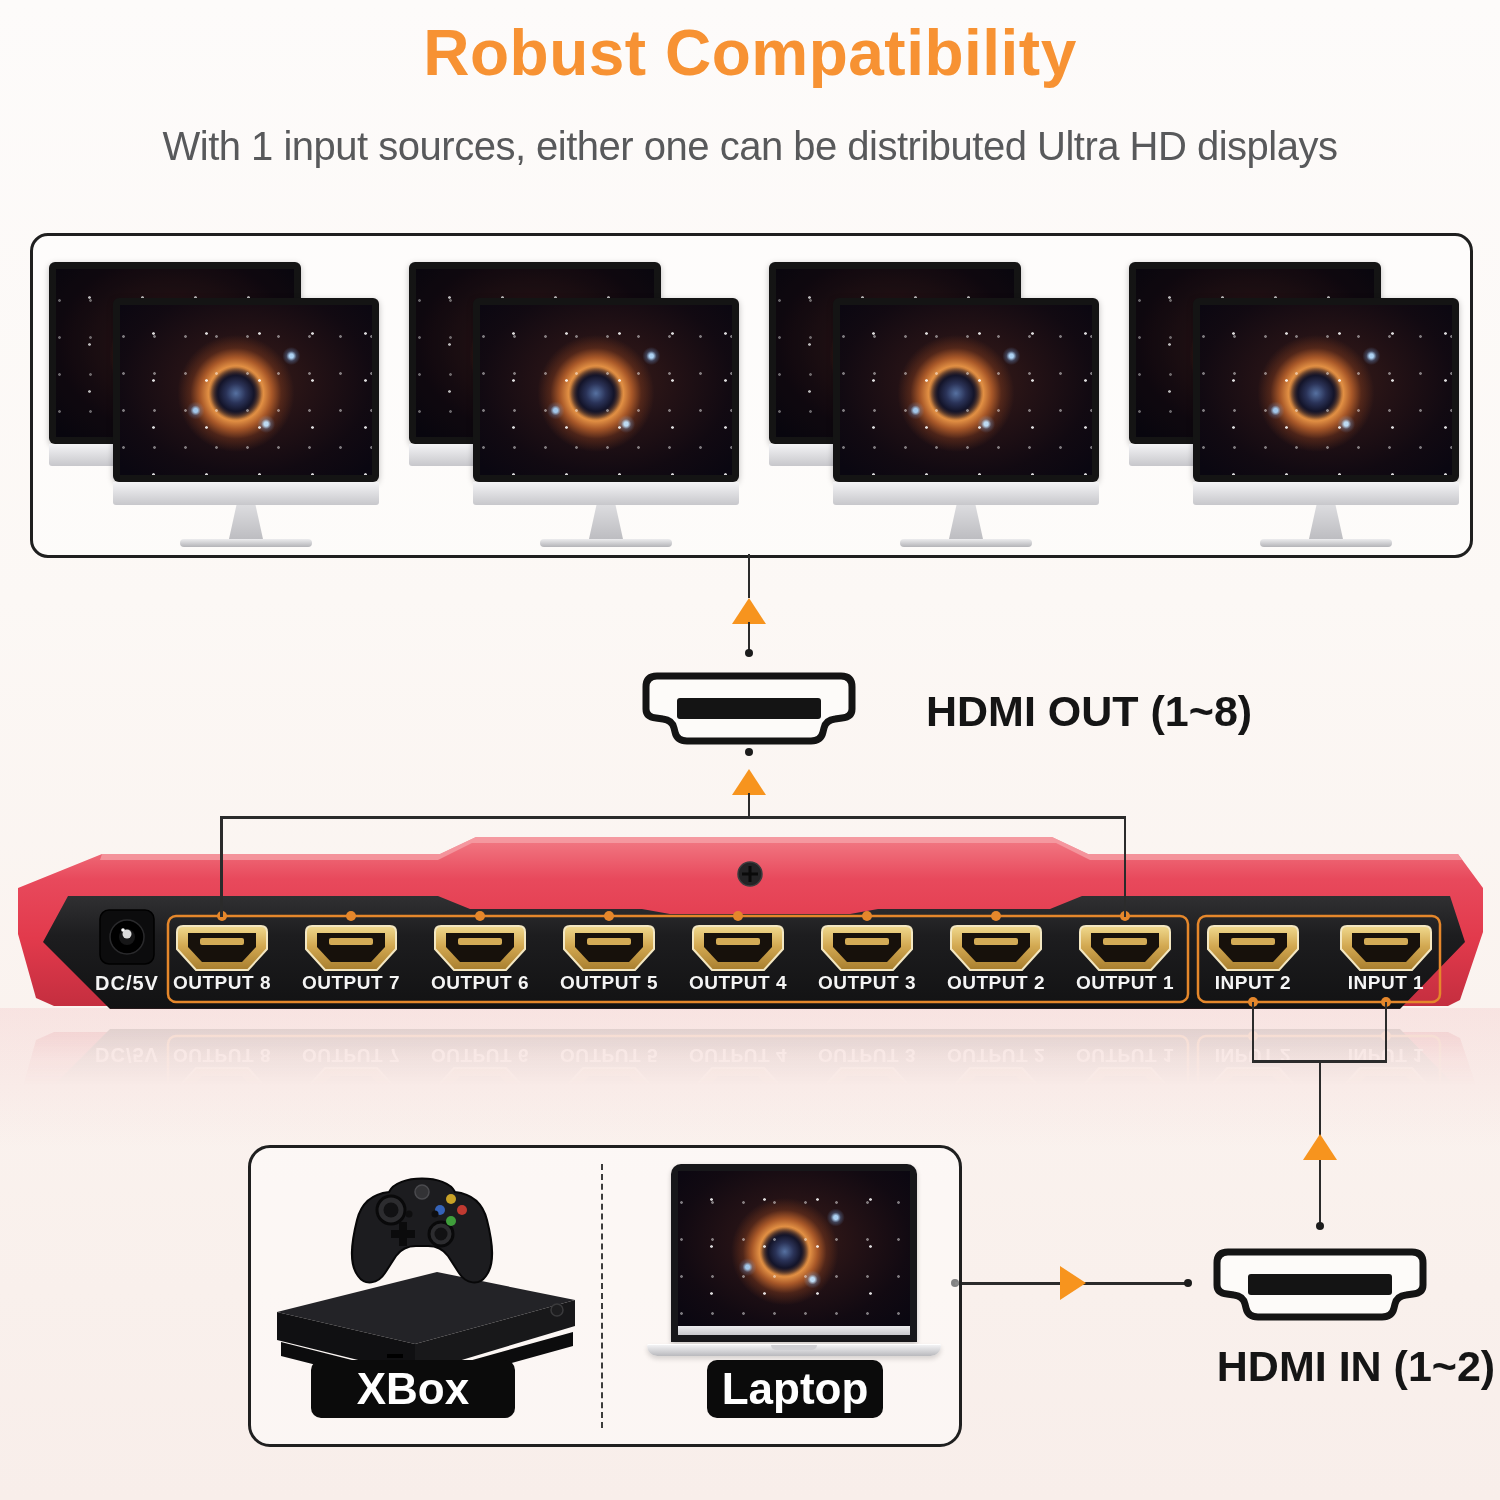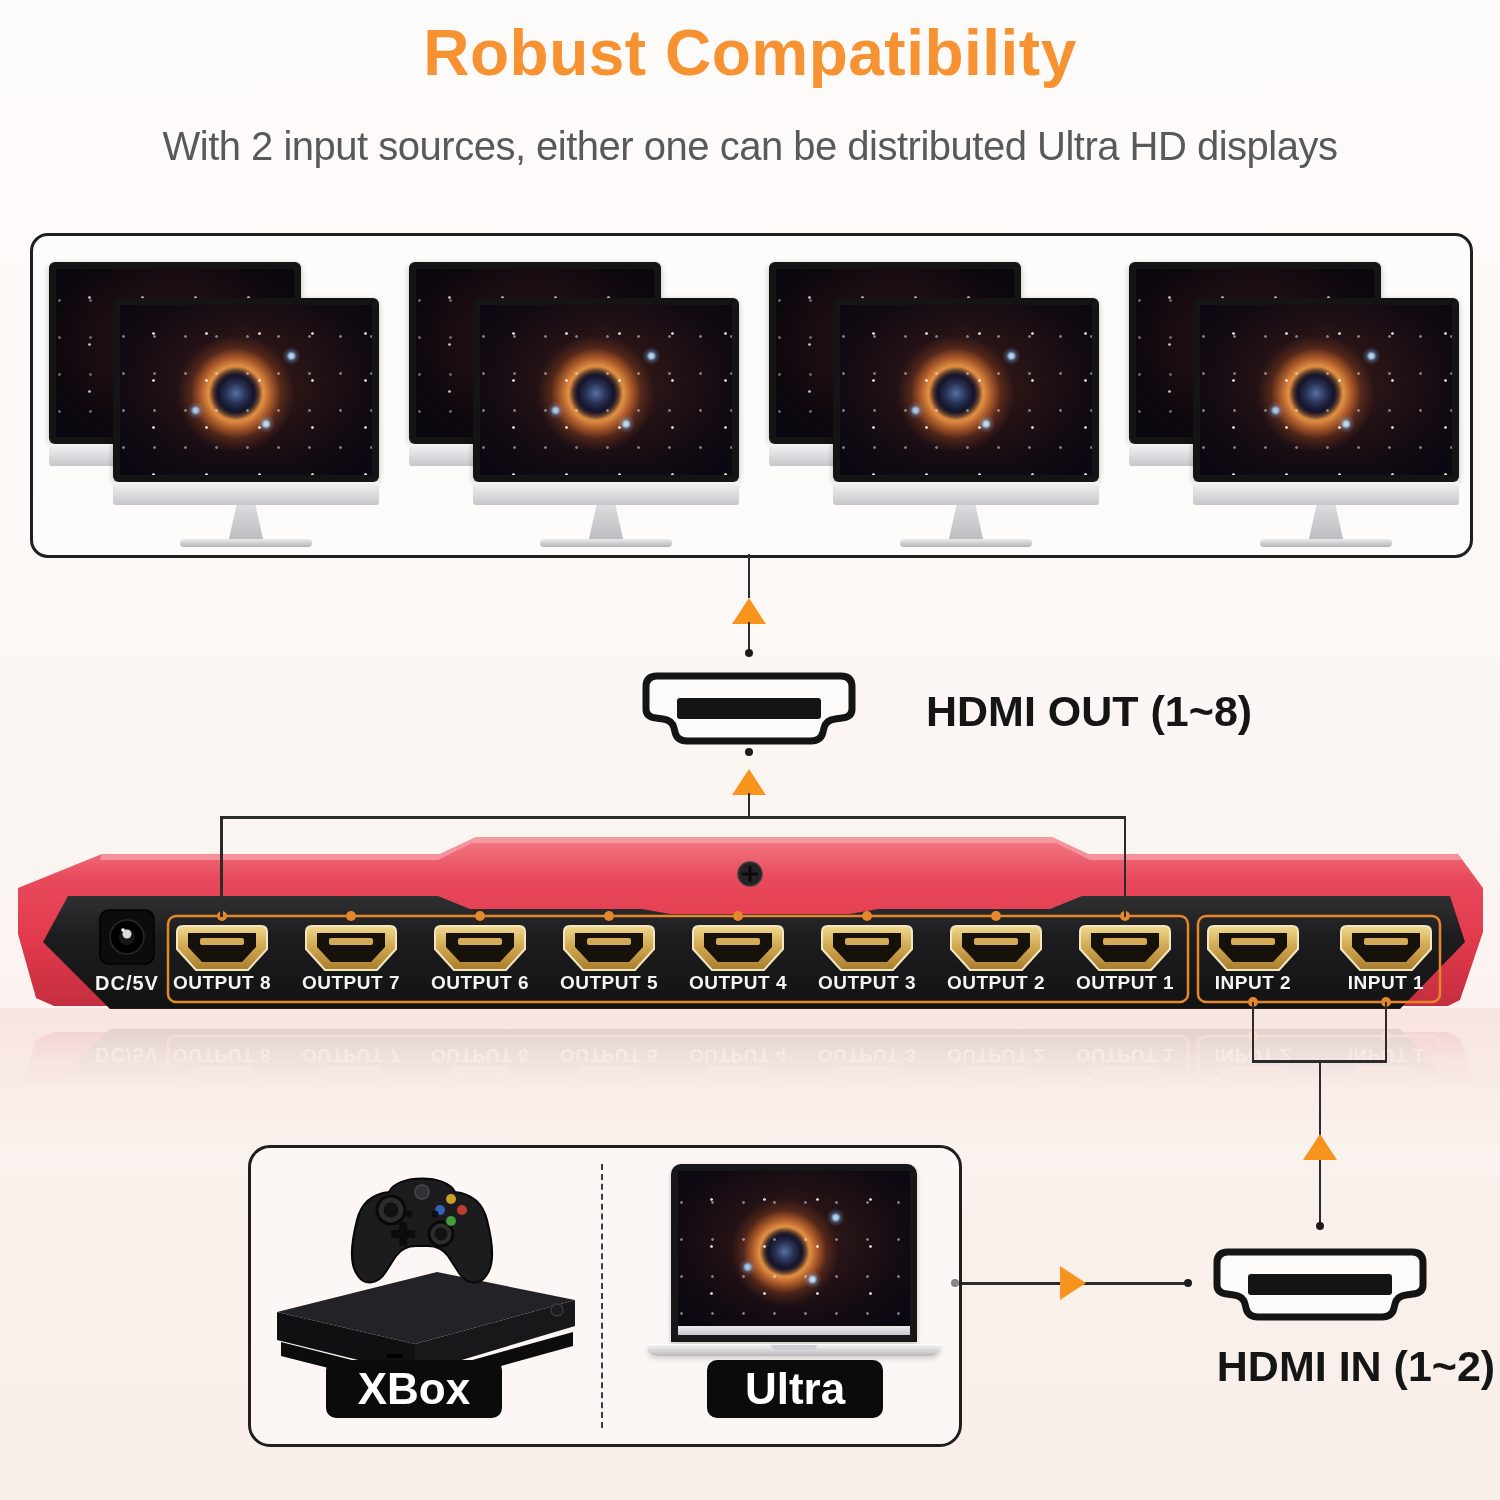--- a/index.html
+++ b/index.html
@@ -65,21 +65,21 @@
     mask-image:linear-gradient(to bottom,rgba(0,0,0,0.85) 0%,rgba(0,0,0,0.25) 45%,transparent 78%);}
   .device-reflection svg{transform:scaleY(-1);}
   .refl-tint{left:0;top:1008px;width:1500px;height:140px;background:linear-gradient(rgba(226,90,104,0.10),rgba(226,90,104,0));}
 </style>
 </head>
 <body>
 
 <div class="stage">
 
   <div class="abs title">Robust Compatibility</div>
-  <div class="abs subtitle">With 2 input sources, either one can be distributed Ultra HD displays</div>
+  <div class="abs subtitle">With 1 input sources, either one can be distributed Ultra HD displays</div>
 
   <div class="abs outline-box displays-box">
 
     <div class="pair" style="left:16px">
       <div class="monitor back-mon">
         <div class="bezel">
             <div class="screen nebula"></div>
           </div>
         <div class="chin"></div>
       </div>
@@ -380,17 +380,17 @@
     </svg>
 
     <div class="abs laptop-screen" style="left:420px;top:16px;width:232px;height:164px">
       <div class="nebula" style="height:155px"></div>
       <div class="laptop-chin"></div>
     </div>
     <div class="abs laptop-base" style="left:396px;top:196px;width:294px;height:11px">
       <div class="laptop-notch"></div>
     </div>
 
-    <div class="abs tag" style="left:75px;top:212px;width:176px;height:58px">XBox</div>
-    <div class="abs tag" style="left:456px;top:212px;width:176px;height:58px">Ultra</div>
+    <div class="abs tag" style="left:60px;top:212px;width:204px;height:58px">XBox</div>
+    <div class="abs tag" style="left:456px;top:212px;width:176px;height:58px">Laptop</div>
   </div>
 
 </div>
 
 </body></html>

